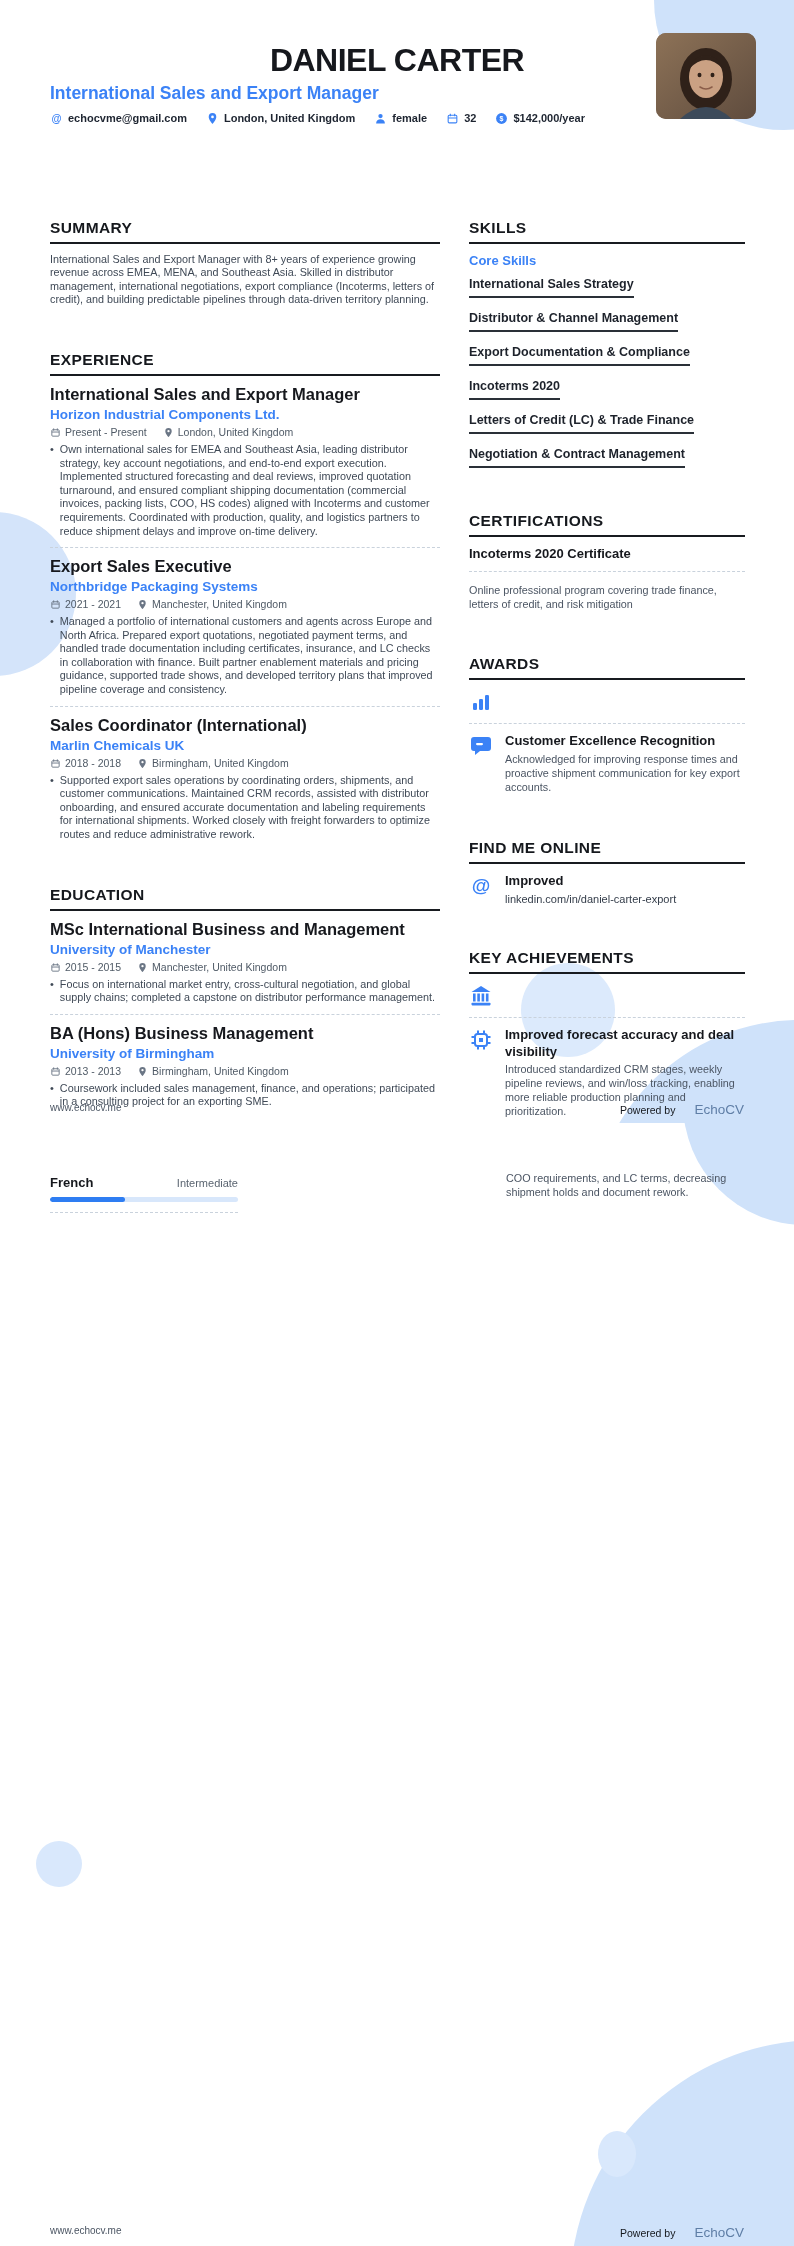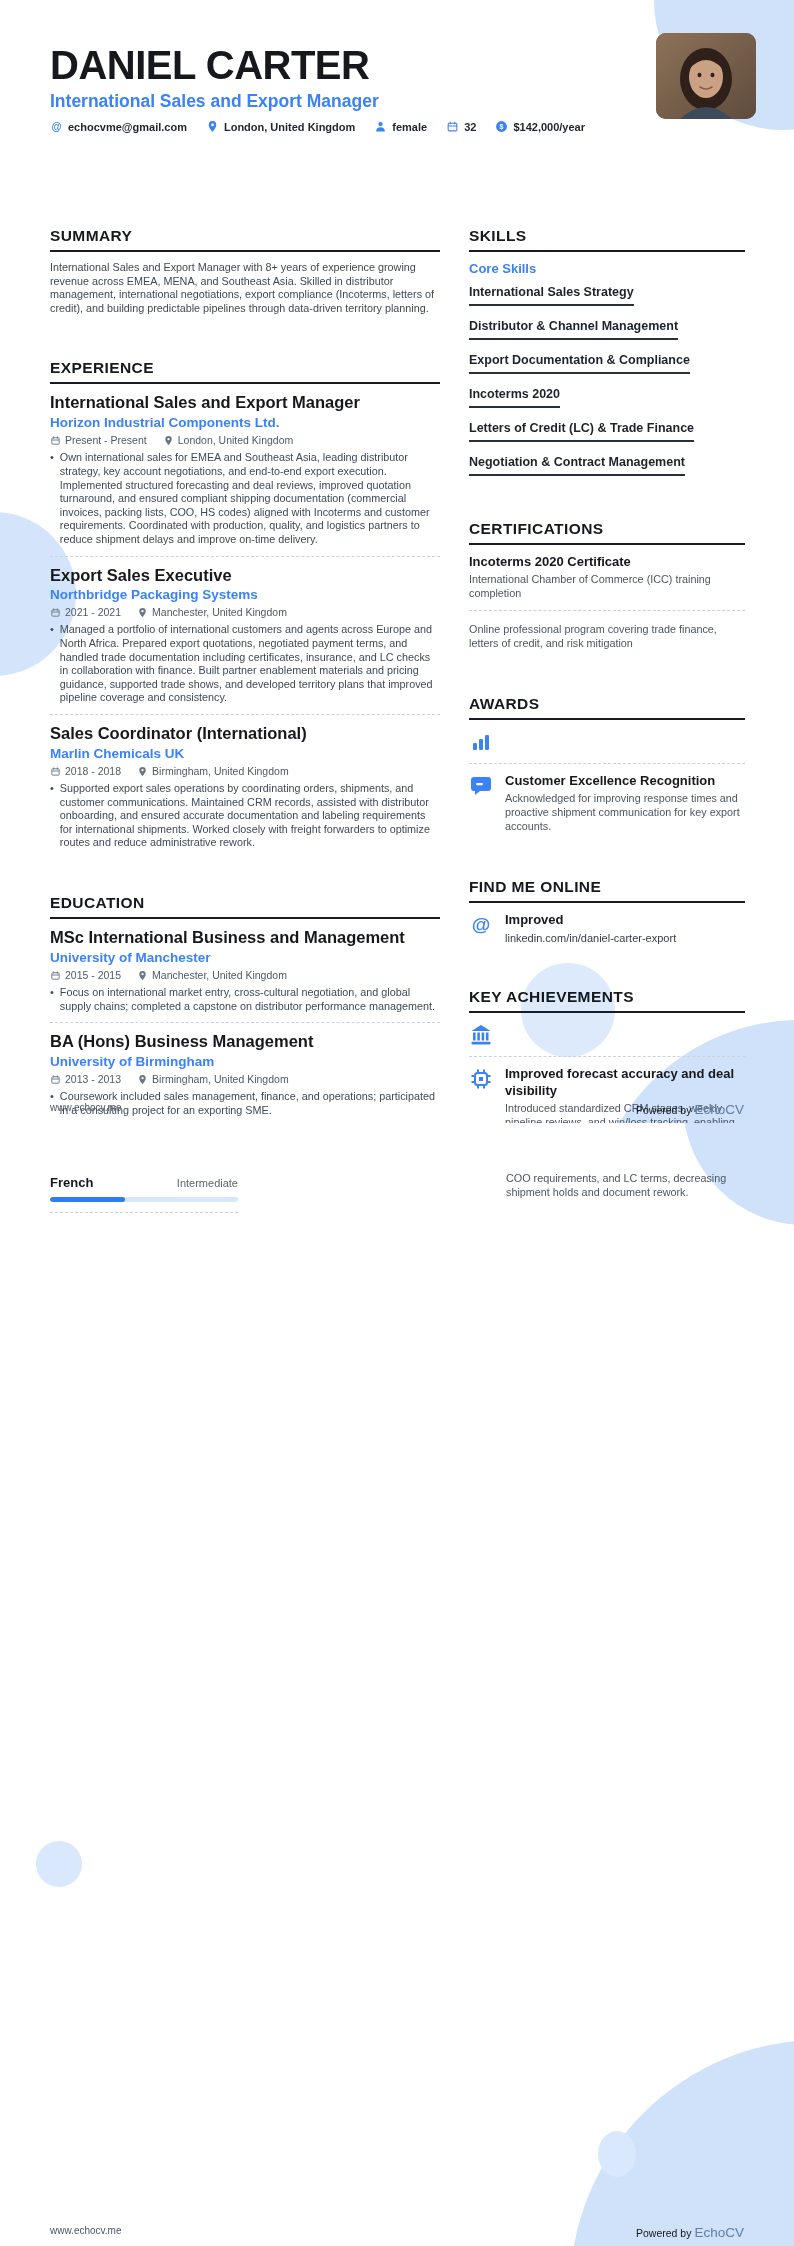--- a/index.html
+++ b/index.html
@@ -9,21 +9,21 @@
     font-family:"Liberation Sans","DejaVu Sans",sans-serif;
     color:#1b2029; -webkit-font-smoothing:antialiased;
   }
   .page { position:absolute; left:0; width:794px; height:1123px; background:#fff; overflow:hidden; }
   #page1 { top:0; } #page2 { top:1123px; }
   .decor { position:absolute; border-radius:50%; z-index:0; }
   .content { position:relative; z-index:1; }
 
   
   .header { padding:44px 50px 0 50px; position:relative; }
-  .name { font-size:40px; font-weight:800; letter-spacing:-.5px; color:#16181d; line-height:1.05; }
+  .name { font-size:32px; font-weight:800; letter-spacing:-.5px; color:#16181d; line-height:1.05;text-align:center; }
   .role { font-size:17.5px; font-weight:700; color:#3b82f6; margin-top:5px; }
   .contacts { display:flex; align-items:center; gap:19px; margin-top:8px; flex-wrap:nowrap; }
   .contact { display:flex; align-items:center; gap:5px; font-size:11px; font-weight:700; color:#1d2430; white-space:nowrap; }
   .contact .ci { width:13px; height:13px; color:#3b82f6; display:inline-flex; }
   .contact .ci svg { width:100%; height:100%; }
   .photo { position:absolute; top:33px; right:38px; width:100px; height:86px; border-radius:10px; overflow:hidden; }
 
   
   .columns { display:flex; gap:29px; padding:0 50px; margin-top:50px; }
   .col-left { width:390px; flex:0 0 390px; }
@@ -70,21 +70,21 @@
   .icon-item .ii { width:24px; height:24px; flex:0 0 24px; color:#3b82f6; display:inline-flex; margin-top:1px; }
   .icon-item .ii svg { width:100%; height:100%; }
   .icon-title { font-size:13px; font-weight:700; color:#16181d; line-height:1.28; }
   .link-value { font-size:11px; color:#333c49; margin-top:4px; }
 
   
   .footer { position:absolute; z-index:2; left:50px; right:50px; bottom:6px;
             display:flex; justify-content:space-between; align-items:flex-start; }
   .site { font-size:10px; color:#4b5563; }
   .powered { font-size:10.5px; color:#15181d; }
-  .powered .brand { font-size:13.5px; font-weight:500; color:#5f7ea6; margin-left:3px; }
+  .powered .brand { font-size:13.5px; font-weight:500; color:#5f7ea6; margin-left:19px; }
 
   
   .p2-lang { position:absolute; left:50px; top:52px; width:188px; z-index:1; }
   .p2-cont { position:absolute; left:506px; top:49px; width:232px; z-index:1;
              font-size:10.8px; line-height:1.28; color:#4b5563; }
 </style>
 </head>
 <body>
 
 <div class="page" id="page1">
@@ -390,21 +390,20 @@
               </div>
             </div>
         </section>
 
         <section class="sec">
           <h2 class="sec-h">CERTIFICATIONS</h2>
           <div>
 
               <article class="cert">
                 <h4 class="cert-title">Incoterms 2020 Certificate</h4>
-                <p class="cert-desc">International Chamber of Commerce (ICC) training completion</p>
               </article>
 
               <article class="cert">
                 <p class="cert-desc">Online professional program covering trade finance, letters of credit, and risk mitigation</p>
               </article>
             </div>
         </section>
 
         <section class="sec">
           <h2 class="sec-h">AWARDS</h2>

